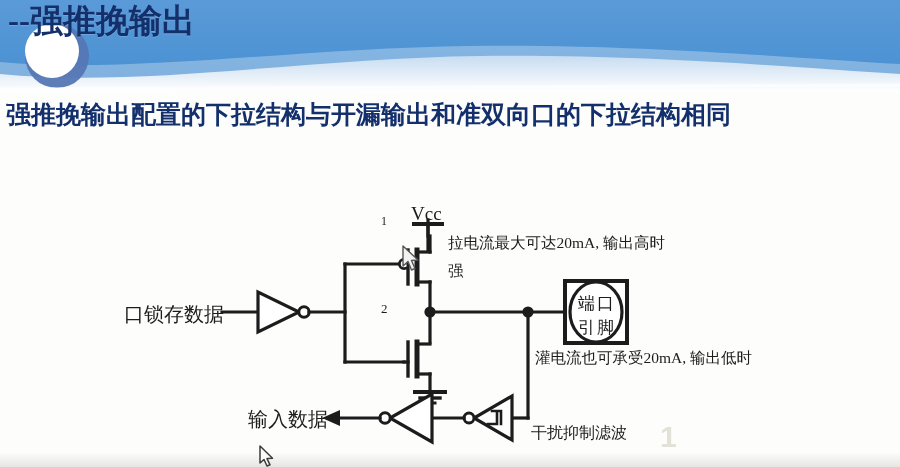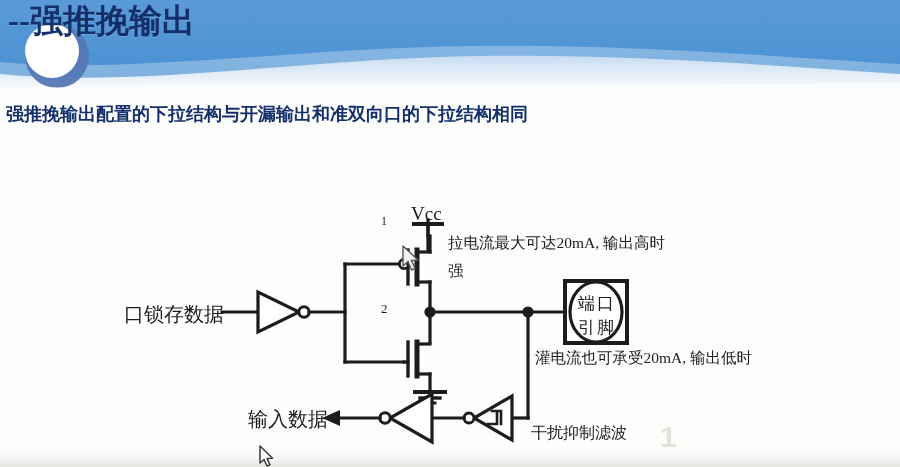--- a/index.html
+++ b/index.html
@@ -18,21 +18,21 @@
     font-family:Liberation Serif, serif;
     font-weight:bold;font-size:33px;letter-spacing:0px;
     color:#14306b;line-height:38px;white-space:nowrap;
     text-shadow:0 1px 0 rgba(255,255,255,.15);
   }
 
   
   .lead{
     position:absolute;left:6px;top:95px;width:892px;
     font-family:"Liberation Sans","DejaVu Sans",sans-serif;
-    font-weight:bold;font-size:18px;line-height:38px;
+    font-weight:bold;font-size:25px;line-height:38px;
     color:#13306c;
   }
 
   
   .diagram{position:absolute;left:0;top:196px;width:900px;height:271px;}
   .diagram svg{display:block;}
   .cn{font-family:"Liberation Serif","DejaVu Serif",serif;fill:#1c1c1c;}
   .wm{
     position:absolute;left:660px;top:420px;
     font-family:"Liberation Sans","DejaVu Sans",sans-serif;

